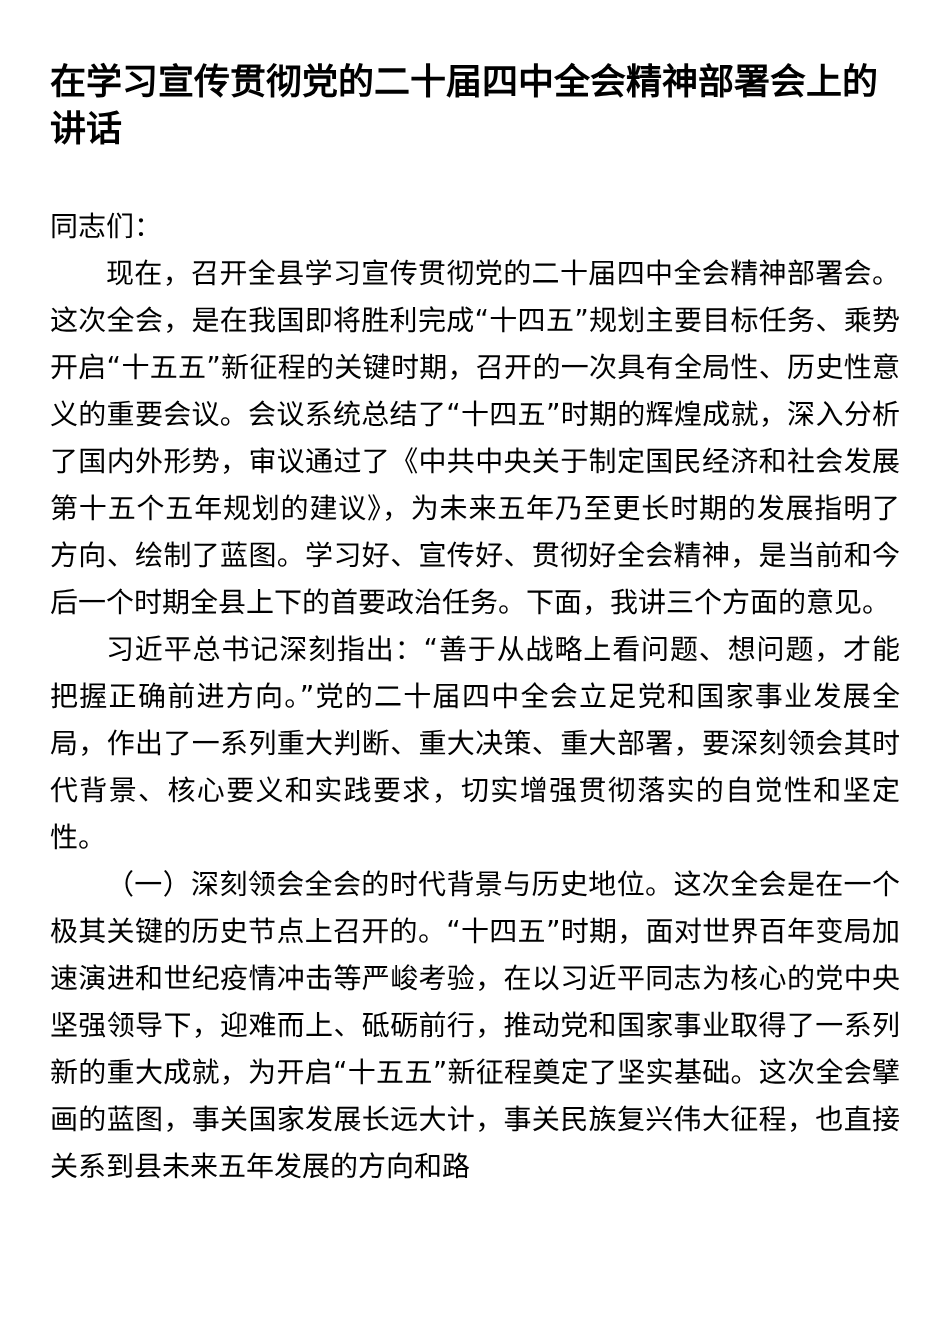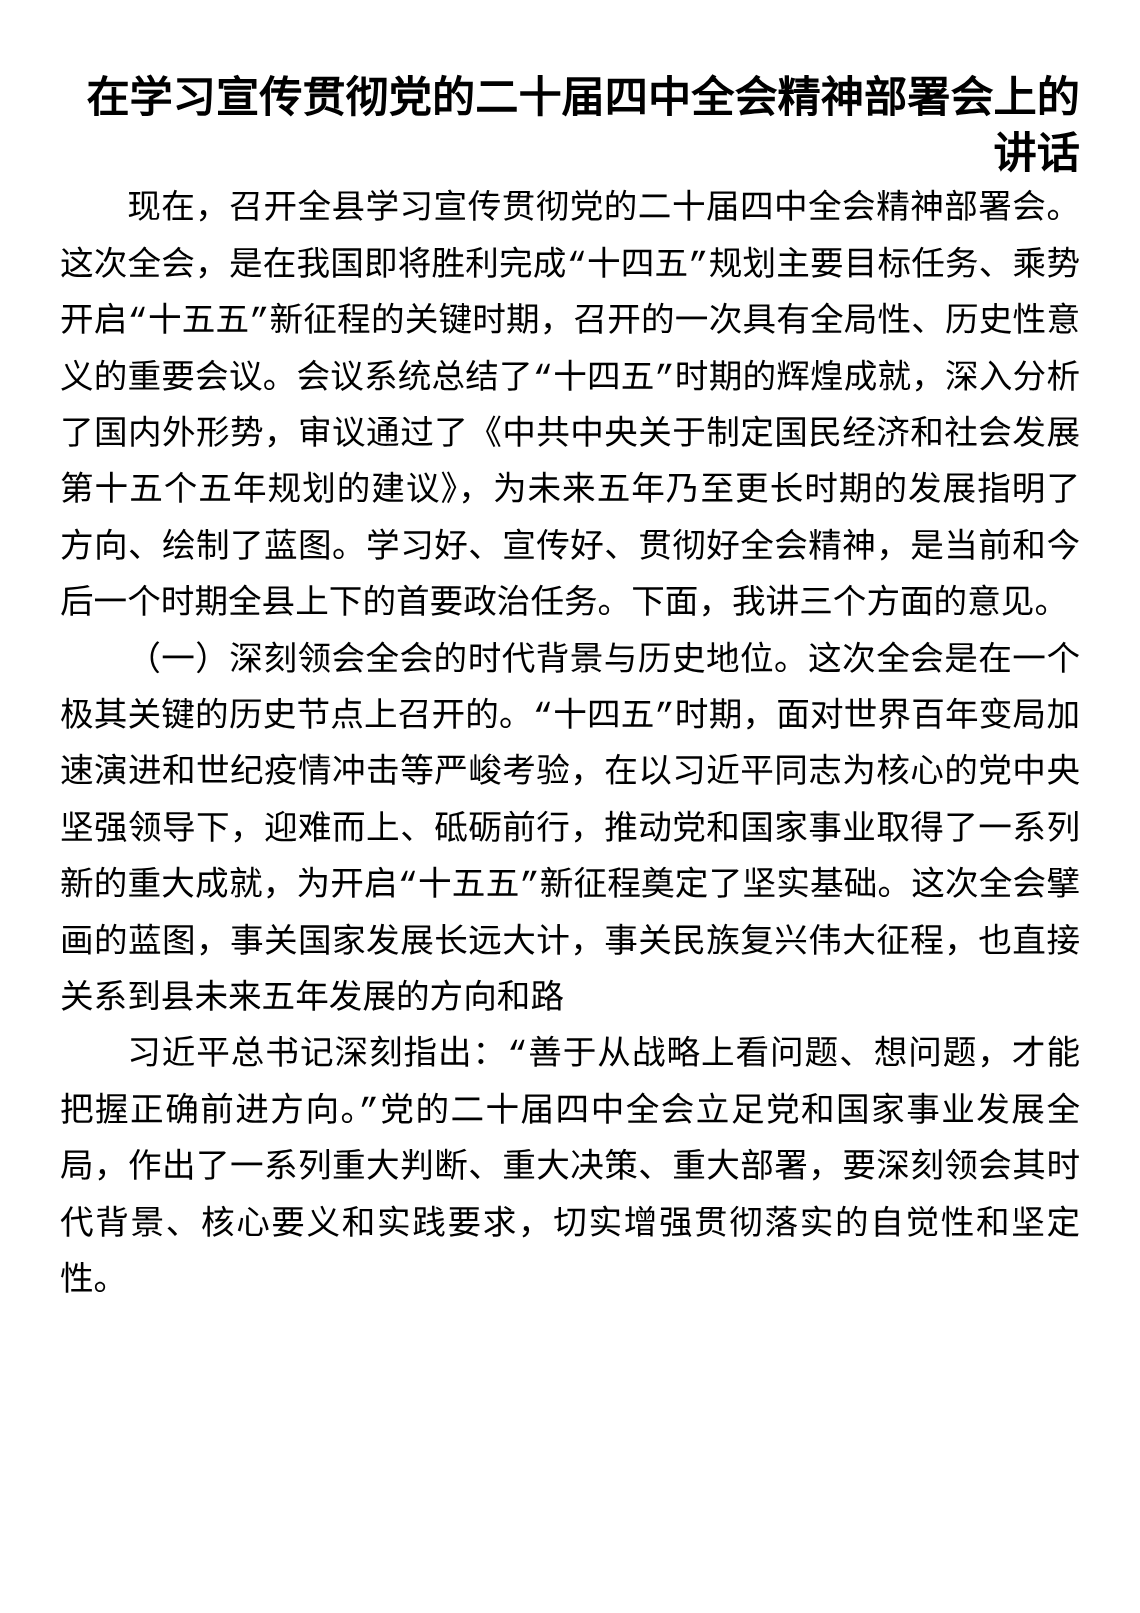--- a/index.html
+++ b/index.html
@@ -30,21 +30,21 @@
     top: 0;
     width: 850px;
   }
 
   .doc-title {
     margin: 0;
     padding: 0;
     font-size: 36px;
     font-weight: bold;
     line-height: 47px;
-    text-align: right;
+    text-align: left;
     letter-spacing: 0px;
     padding-top: 58px;
     word-break: break-all;
   }
 
   .salutation {
     margin: 0;
     padding: 0;
     font-size: 28px;
     font-weight: normal;
@@ -59,37 +59,37 @@
     margin: 0;
     padding: 0;
     font-size: 28px;
     font-weight: normal;
     line-height: 47px;
     text-align: justify;
     text-align-last: left;
     text-indent: 56px;
     word-break: break-all;
     letter-spacing: 0px;
-    font-family: Liberation Mono, monospace;
   }
 
   p.para.heading-para {
     text-indent: 56px;
   }
 </style>
 </head>
 <body>
 
 <div class="page">
   <div class="doc-body">
 
     <h1 class="doc-title">在学习宣传贯彻党的二十届四中全会精神部署会上的讲话</h1>
 
+    <p class="salutation">同志们：</p>
 
     <p class="para">现在，召开全县学习宣传贯彻党的二十届四中全会精神部署会。这次全会，是在我国即将胜利完成“十四五”规划主要目标任务、乘势开启“十五五”新征程的关键时期，召开的一次具有全局性、历史性意义的重要会议。会议系统总结了“十四五”时期的辉煌成就，深入分析了国内外形势，审议通过了《中共中央关于制定国民经济和社会发展第十五个五年规划的建议》，为未来五年乃至更长时期的发展指明了方向、绘制了蓝图。学习好、宣传好、贯彻好全会精神，是当前和今后一个时期全县上下的首要政治任务。下面，我讲三个方面的意见。</p>
 
 
+    <p class="para">习近平总书记深刻指出：“善于从战略上看问题、想问题，才能把握正确前进方向。”党的二十届四中全会立足党和国家事业发展全局，作出了一系列重大判断、重大决策、重大部署，要深刻领会其时代背景、核心要义和实践要求，切实增强贯彻落实的自觉性和坚定性。</p>
+
     <p class="para">（一）深刻领会全会的时代背景与历史地位。这次全会是在一个极其关键的历史节点上召开的。“十四五”时期，面对世界百年变局加速演进和世纪疫情冲击等严峻考验，在以习近平同志为核心的党中央坚强领导下，迎难而上、砥砺前行，推动党和国家事业取得了一系列新的重大成就，为开启“十五五”新征程奠定了坚实基础。这次全会擘画的蓝图，事关国家发展长远大计，事关民族复兴伟大征程，也直接关系到县未来五年发展的方向和路</p>
-
-    <p class="para">习近平总书记深刻指出：“善于从战略上看问题、想问题，才能把握正确前进方向。”党的二十届四中全会立足党和国家事业发展全局，作出了一系列重大判断、重大决策、重大部署，要深刻领会其时代背景、核心要义和实践要求，切实增强贯彻落实的自觉性和坚定性。</p>
 
   </div>
 </div>
 
 </body></html>

